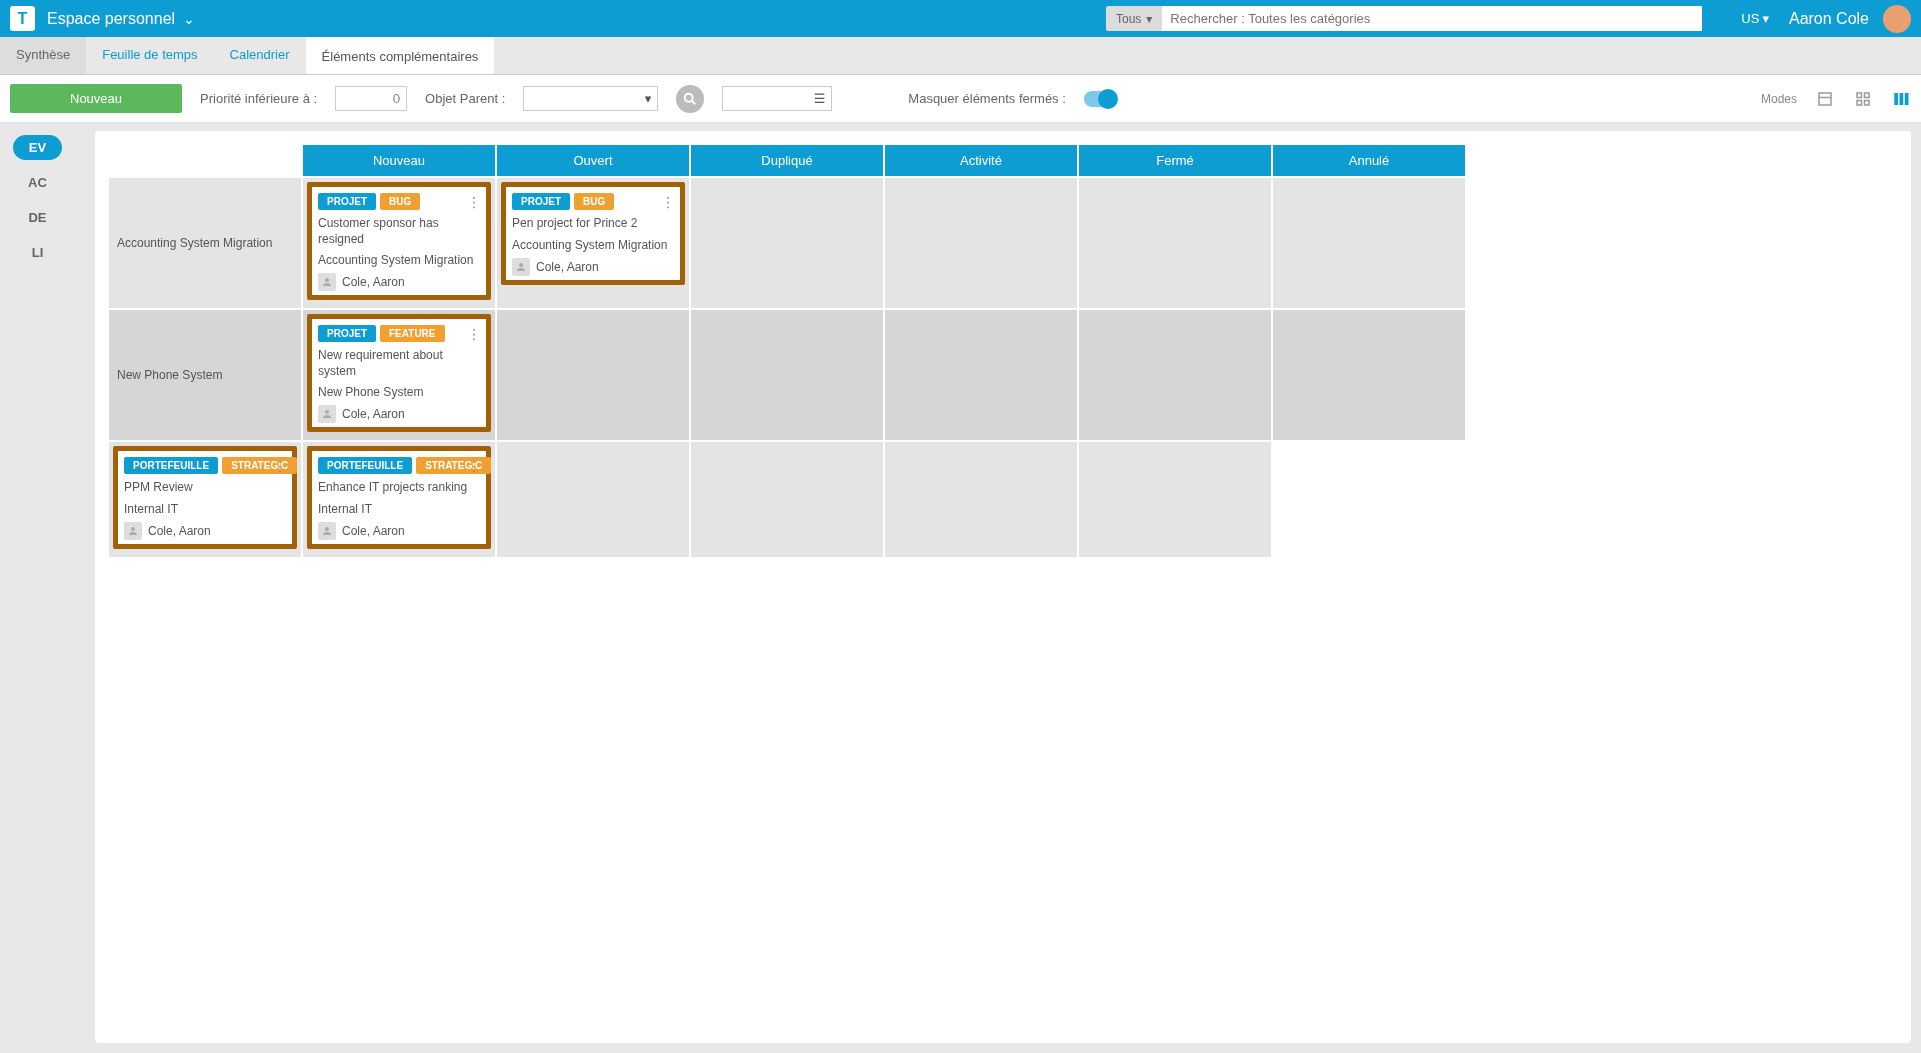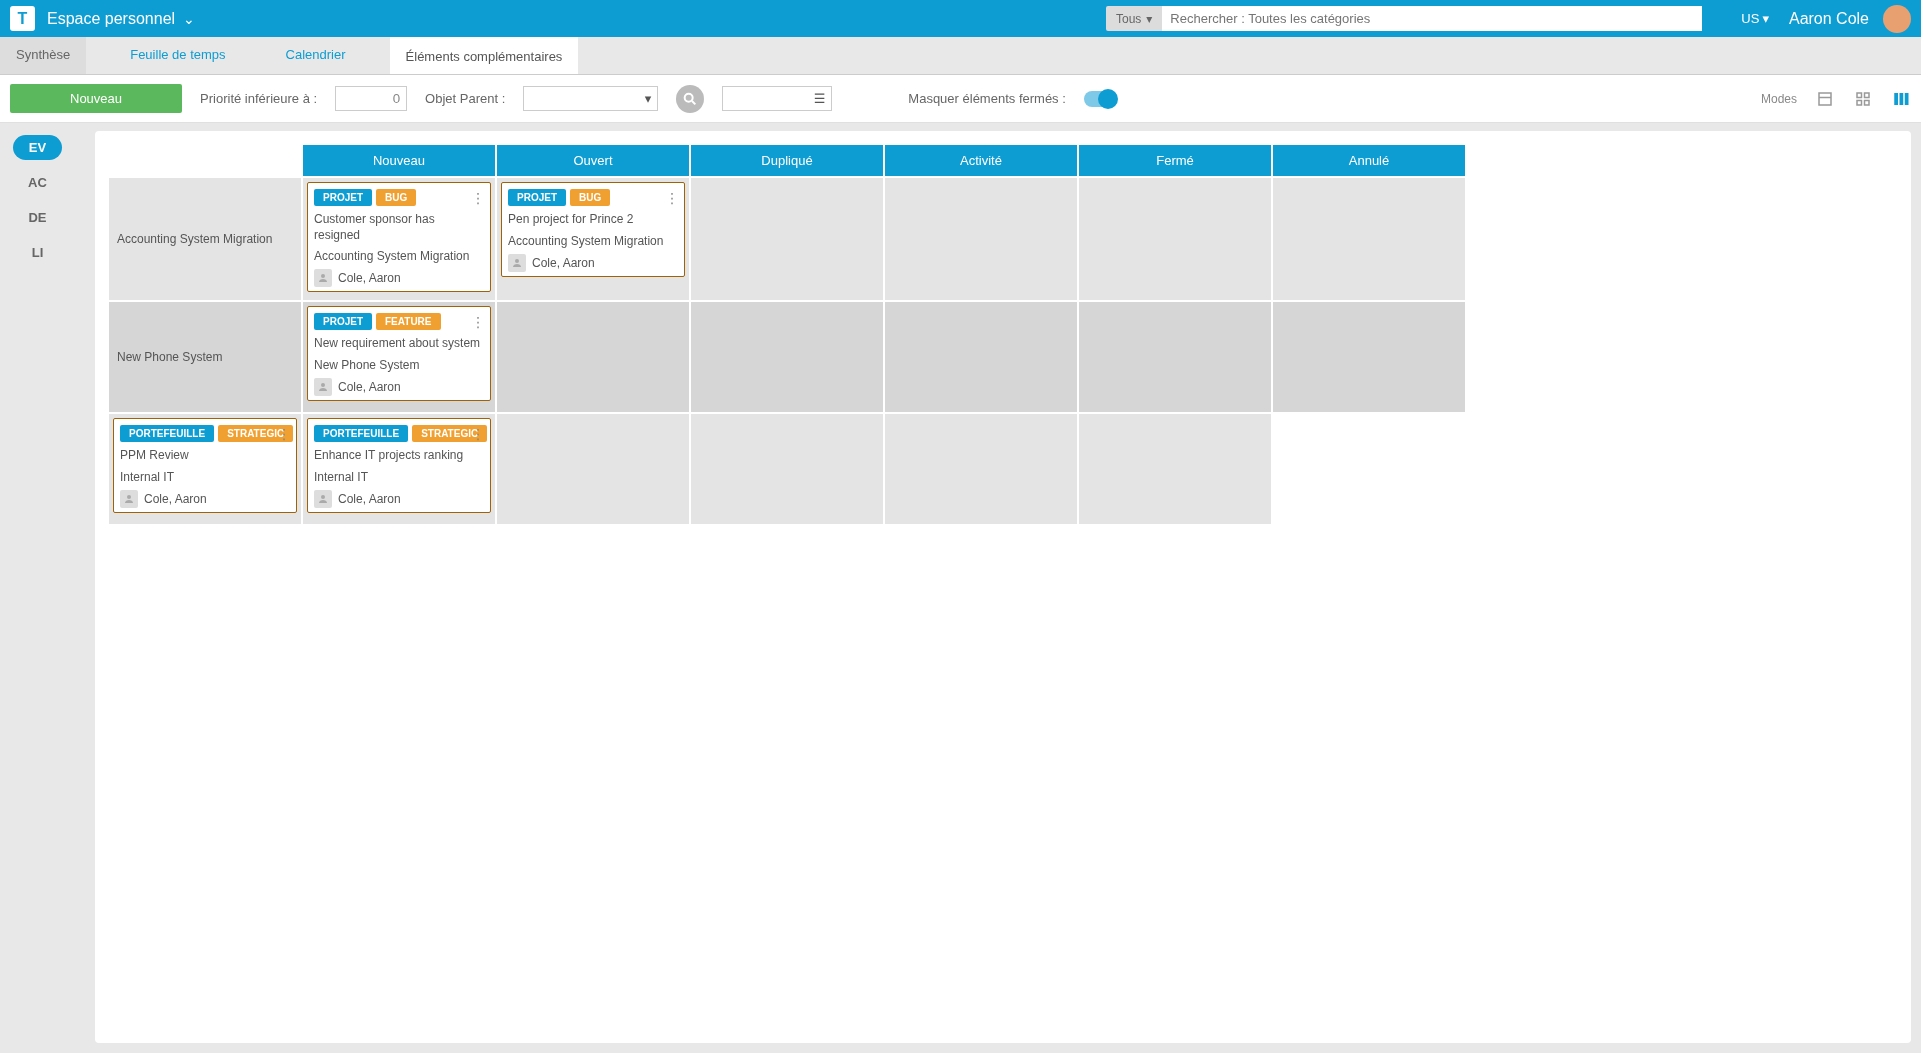--- a/index.html
+++ b/index.html
@@ -13,21 +13,21 @@
 .header-center { flex: 1; display: flex; justify-content: flex-end; padding-right: 10px; }
 .search-wrap { display: flex; align-items: center; }
 .search-cat { background: #dcdcdc; color: #666; padding: 4px 10px; font-size: 12px; border-radius: 2px 0 0 2px; height: 25px; display: flex; align-items: center; gap: 5px; }
 .search-input { width: 540px; height: 25px; border: none; padding: 0 8px; font-size: 13px; color: #666; background: white; }
 .header-right { display: flex; align-items: center; gap: 8px; }
 .lang { font-size: 13px; padding: 0 6px; display: flex; align-items: center; gap: 3px; margin-left: 23px;}
 .username { font-size: 16px; padding: 0 6px; }
 .avatar { width: 28px; height: 28px; border-radius: 50%; background: #e8a070; display: inline-block; }
 
 
-.tabs { background: #e8e8e8; display: flex; height: 38px; border-bottom: 1px solid #ccc; gap: 28px; }
+.tabs { background: #e8e8e8; display: flex; height: 38px; border-bottom: 1px solid #ccc; }
 .tab { padding: 10px 16px; color: #0d9dd3; cursor: pointer; font-size: 13px; }
 .tab.inactive { color: #666; background: #ddd; }
 .tab.active { background: white; color: #555; border-top: 2px solid white; }
 
 
 .toolbar { background: white; height: 48px; display: flex; align-items: center; padding: 0 10px; gap: 18px; border-bottom: 1px solid #e0e0e0; }
 .btn-green { background: #5cb85c; color: white; border: none; padding: 7px 60px; font-size: 13px; border-radius: 2px; cursor: pointer; }
 .toolbar-label { color: #666; font-size: 13px; }
 .num-input { width: 72px; height: 25px; border: 1px solid #ccc; text-align: right; padding: 0 6px; color: #888; }
 .select-wrap { width: 135px; height: 25px; border: 1px solid #ccc; background: white; display: flex; align-items: center; justify-content: flex-end; padding: 0 6px; }
@@ -51,21 +51,21 @@
 
 
 .kanban { display: grid; grid-template-columns: 192px repeat(6, 192px); gap: 2px; }
 .kh { background: #0d9dd3; color: white; text-align: center; padding: 8px 4px; font-size: 13px; }
 .kh.first { visibility: hidden; }
 .krow-label { background: #e4e4e4; color: #555; padding: 8px; font-size: 12px; display: flex; flex-direction: column; justify-content: center; line-height: 1.4; }
 .krow-label.alt { background: #d6d6d6; }
 .kcell { background: #e4e4e4; padding: 4px; min-height: 110px; }
 .kcell.alt { background: #d6d6d6; }
 
-.card { background: white; border: 1px solid #a16207; border-radius: 2px; padding: 6px 6px 4px 6px; margin-bottom: 4px; position: relative; }
+.card { background: white; border: 5px solid #a16207; border-radius: 2px; padding: 6px 6px 4px 6px; margin-bottom: 4px; position: relative; }
 .card-tags { display: flex; gap: 4px; margin-bottom: 6px; align-items: center; }
 .tag { font-size: 10px; font-weight: bold; color: white; padding: 3px 9px; border-radius: 2px; }
 .tag.blue { background: #0d9dd3; }
 .tag.orange { background: #f0a030; }
 .card-menu { position: absolute; right: 5px; top: 8px; color: #888; font-size: 14px; cursor: pointer; line-height: 1; }
 .card-title { font-size: 12px; color: #555; margin-bottom: 6px; line-height: 1.3; }
 .card-sub { font-size: 12px; color: #555; margin-bottom: 6px; }
 .card-user { display: flex; align-items: center; gap: 6px; font-size: 12px; color: #555; }
 .user-icon { width: 18px; height: 18px; background: #ddd; display: flex; align-items: center; justify-content: center; color: #aaa; border-radius: 2px; }
 </style>

